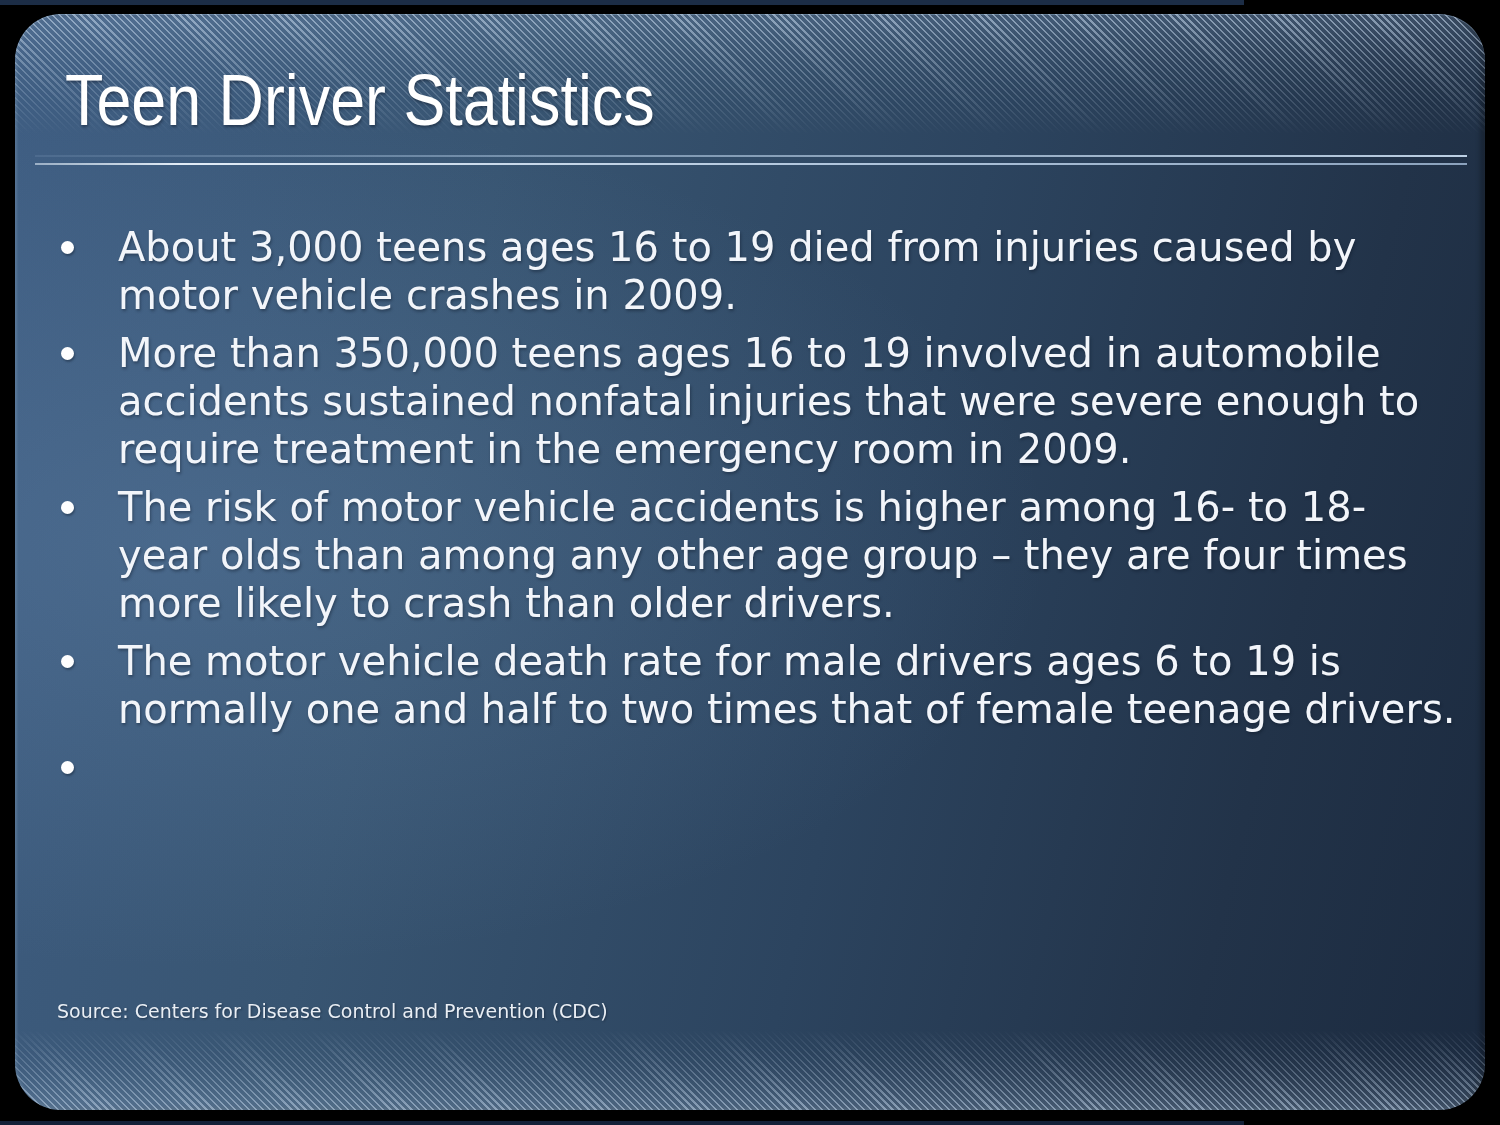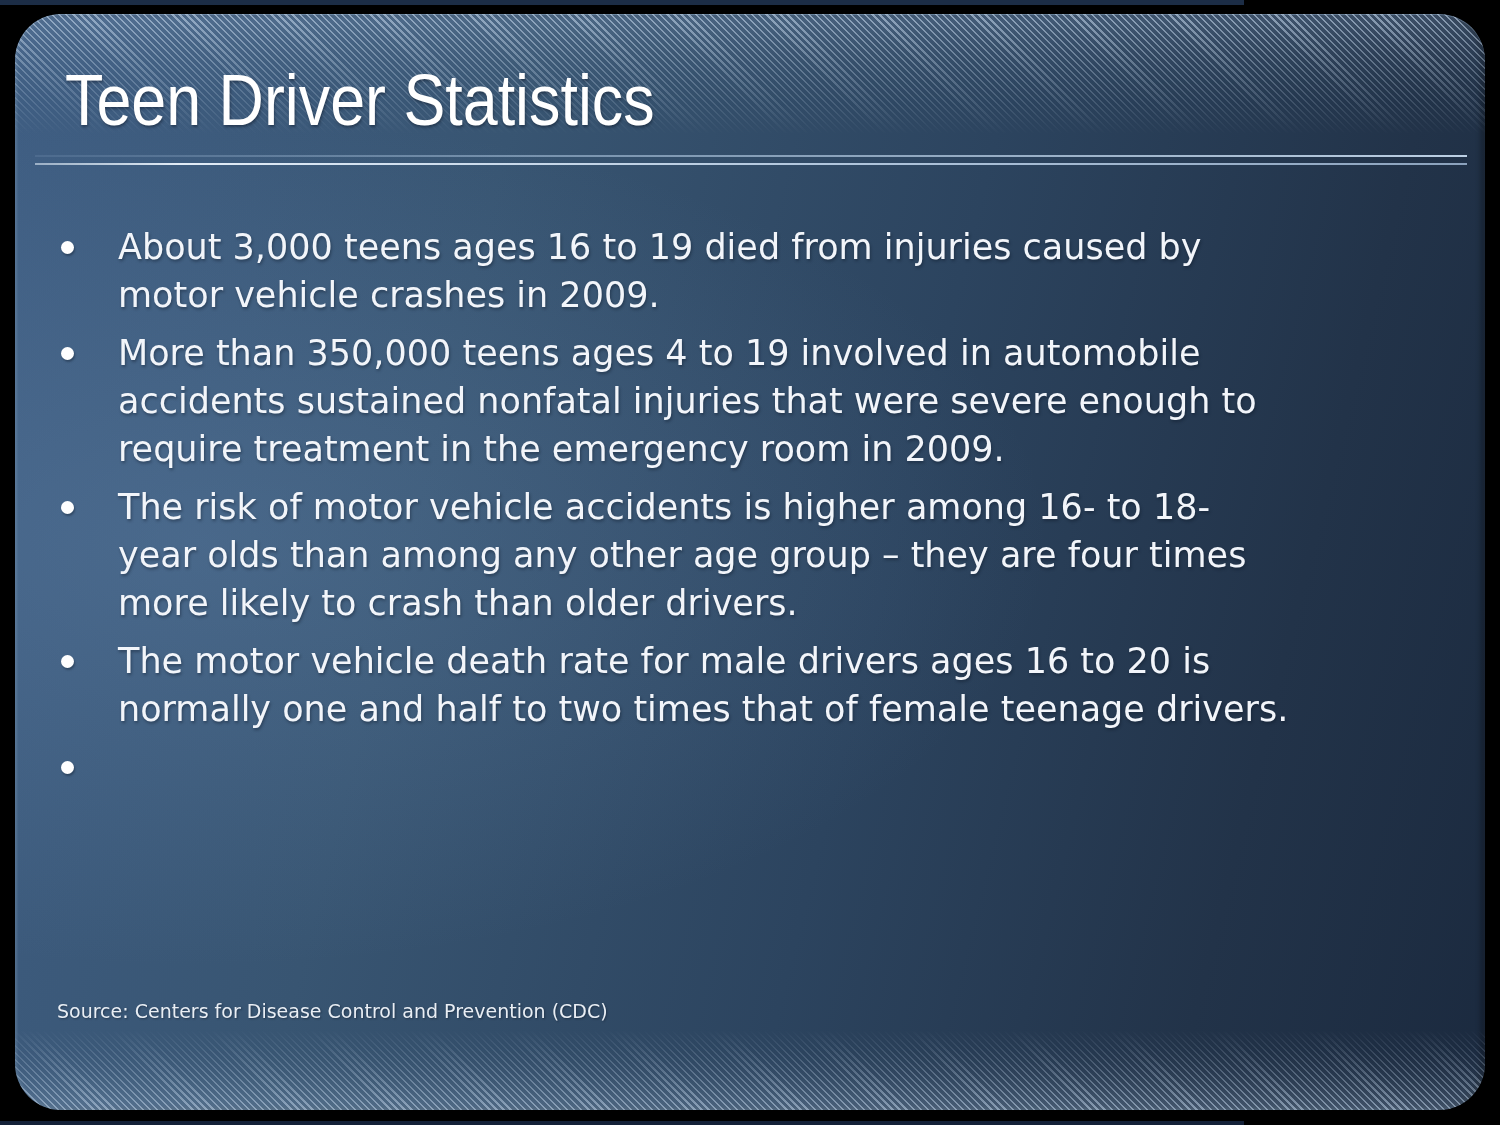--- a/index.html
+++ b/index.html
@@ -127,21 +127,21 @@
     flex: none;
     width: 13px;
     height: 13px;
     margin: 18px 0 0 46px;
     border-radius: 50%;
     background: #ffffff;
     box-shadow: 1px 2px 2px rgba(10,20,35,0.35);
   }
   .bullet .btext {
     margin-left: 44px;
-    font-size: 35px;
+    font-size: 40px;
     line-height: 48px;
     color: #f2f5fa;
     white-space: pre-line;
     text-shadow: 1px 2px 3px rgba(10,20,35,0.4);
   }
   .source-note {
     position: absolute;
     left: 42px;
     top: 986px;
     font-size: 19px;
@@ -167,33 +167,33 @@
     <div class="sep-lower"></div>
 
     <div class="bullet-list">
       <div class="bullet">
         <span class="dot"></span>
         <div class="btext">About 3,000 teens ages 16 to 19 died from injuries caused by
 motor vehicle crashes in 2009.</div>
       </div>
       <div class="bullet">
         <span class="dot"></span>
-        <div class="btext">More than 350,000 teens ages 4 to 19 involved in automobile
+        <div class="btext">More than 350,000 teens ages 16 to 19 involved in automobile
 accidents sustained nonfatal injuries that were severe enough to
 require treatment in the emergency room in 2009.</div>
       </div>
       <div class="bullet">
         <span class="dot"></span>
         <div class="btext">The risk of motor vehicle accidents is higher among 16- to 18-
 year olds than among any other age group – they are four times
 more likely to crash than older drivers.</div>
       </div>
       <div class="bullet">
         <span class="dot"></span>
-        <div class="btext">The motor vehicle death rate for male drivers ages 16 to 20 is
+        <div class="btext">The motor vehicle death rate for male drivers ages 6 to 19 is
 normally one and half to two times that of female teenage drivers.</div>
       </div>
       <div class="bullet">
         <span class="dot"></span>
       </div>
     </div>
 
     <div class="source-note">Source: Centers for Disease Control and Prevention (CDC)</div>
   </div>
 </div>

